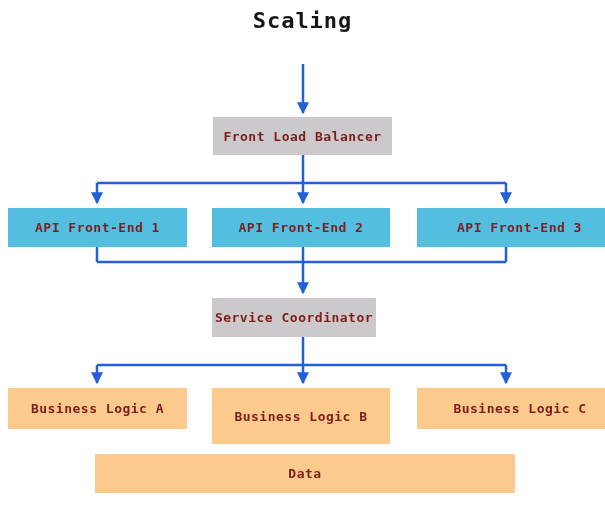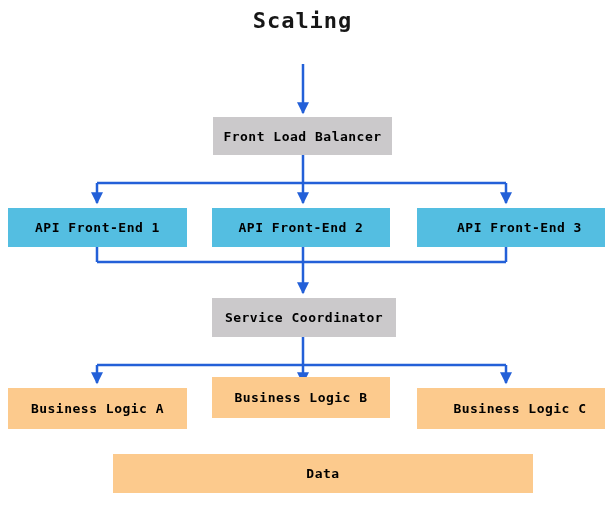--- a/index.html
+++ b/index.html
@@ -7,35 +7,35 @@
     width:605px;height:506px;background:#ffffff;
     font-family:"DejaVu Sans Mono","Liberation Mono",monospace;
   }
   #canvas{position:relative;width:605px;height:506px;background:#ffffff;overflow:hidden;}
   .diagram-title{
     position:absolute;top:8px;left:0;width:100%;text-align:center;
     font-size:22px;font-weight:bold;color:#161616;letter-spacing:1px;
   }
   .node{
     position:absolute;display:flex;align-items:center;justify-content:center;
-    font-size:13px;font-weight:bold;color:#000000;letter-spacing:0.5px;
+    font-size:13px;font-weight:bold;color:#7f1d1d;letter-spacing:0.5px;
     box-sizing:border-box;white-space:nowrap;
   }
   .gray{background:#cbc9cb;}
   .blue{background:#54bee1;}
   .orange{background:#fcca8d;}
   .n-flb {left:213px;top:117px;width:179px;height:38px;}
   .n-api1{left:8px;  top:208px;width:179px;height:39px;}
   .n-api2{left:212px;top:208px;width:178px;height:39px;text-align:right;}
   .n-api3{left:417px;top:208px;width:205px;height:39px;}
-  .n-sc  {left:212px;top:298px;width:184px;height:39px;}
+  .n-sc  {left:212px;top:298px;width:164px;height:39px;}
   .n-bla {left:8px;  top:388px;width:179px;height:41px;text-align:right;}
-  .n-blb {left:212px;top:377px;width:178px;height:41px;}
+  .n-blb {left:212px;top:388px;width:178px;height:56px;}
   .n-blc {left:417px;top:388px;width:206px;height:41px;}
-  .n-data{left:113px; top:454px;width:420px;height:39px;text-align:center;}
+  .n-data{left:95px; top:454px;width:420px;height:39px;text-align:center;}
   svg.connectors{position:absolute;left:0;top:0;pointer-events:none;}
 </style>
 </head>
 <body>
 
 <div id="canvas">
 
   <div class="diagram-title">Scaling</div>
 
   <svg class="connectors" width="605" height="506" viewBox="0 0 605 506">

